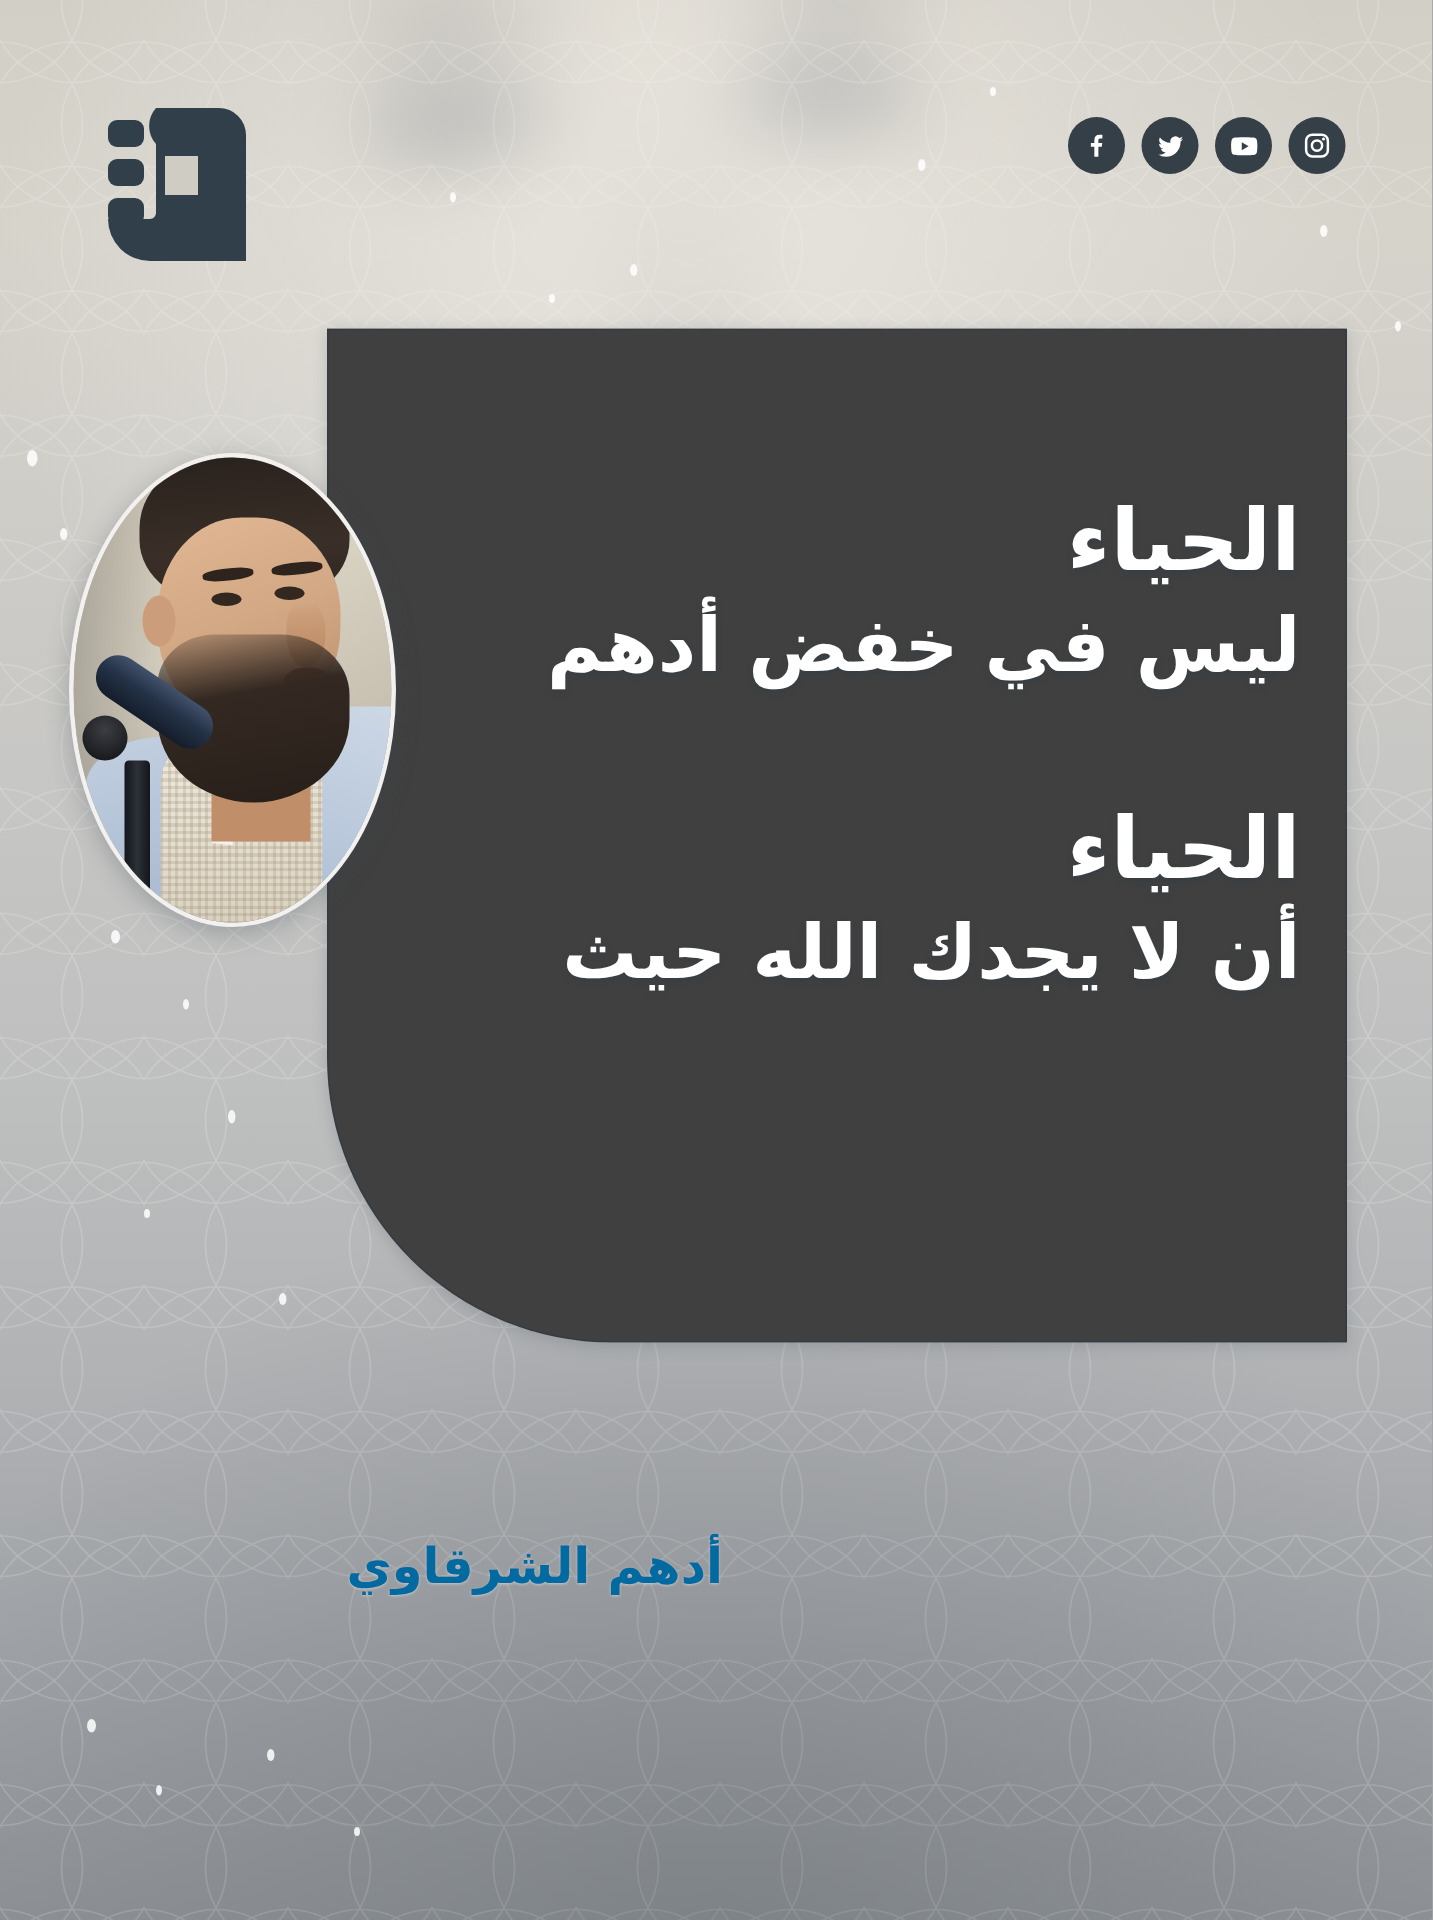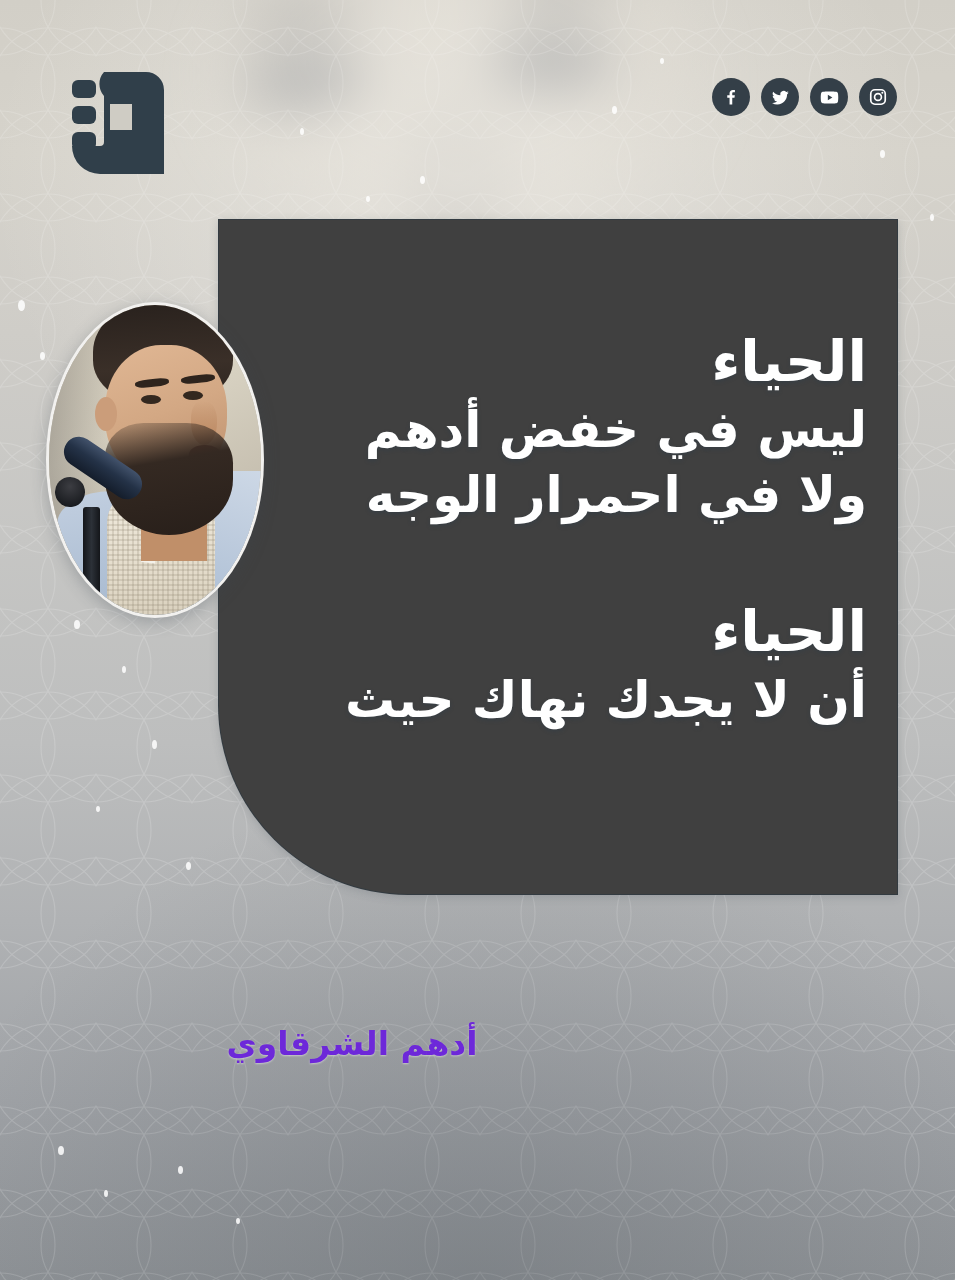--- a/index.html
+++ b/index.html
@@ -317,23 +317,23 @@
     background: radial-gradient(circle at 40% 35%, #3c3d42 0%, #16181c 80%);
     transform: rotate(34deg);
   }
 
   
   .attribution {
     position: absolute;
     left: 222px;
     top: 1024px;
     width: 260px;
-    text-align: center;
+    text-align: right;
     direction: rtl;
-    color: #6d28d9;
+    color: #0369a1;
     font-size: 33px;
     font-weight: 700;
     letter-spacing: -.5px;
     text-shadow: 0 1px 2px rgba(255,255,255,.45);
     font-family: "DejaVu Sans", "Liberation Sans", sans-serif;
   }
 </style>
 </head>
 <body>
 
@@ -433,24 +433,23 @@
         <circle cx="12" cy="12" r="4.1"></circle>
         <circle cx="17.2" cy="6.8" r="1.25" fill="#ffffff" stroke="none"></circle>
       </svg>
     </div>
   </div>
 
   <div class="quote-card">
     <div class="quote-text">
       <p class="q-head">الحياء</p>
       <p class="q-line">ليس في خفض أدهم</p>
-      <p class="q-line">ولا في احمرار الوجه</p>
       <div class="q-gap"></div>
       <p class="q-head">الحياء</p>
-      <p class="q-line">أن لا يجدك نهاك حيث</p>
+      <p class="q-line">أن لا يجدك الله حيث</p>
     </div>
   </div>
 
   <div class="portrait">
     <div class="scene">
       <div class="wall"></div>
       <div class="wall-dark"></div>
       <div class="blazer"></div>
       <div class="blazer-r"></div>
       <div class="vest"></div>

